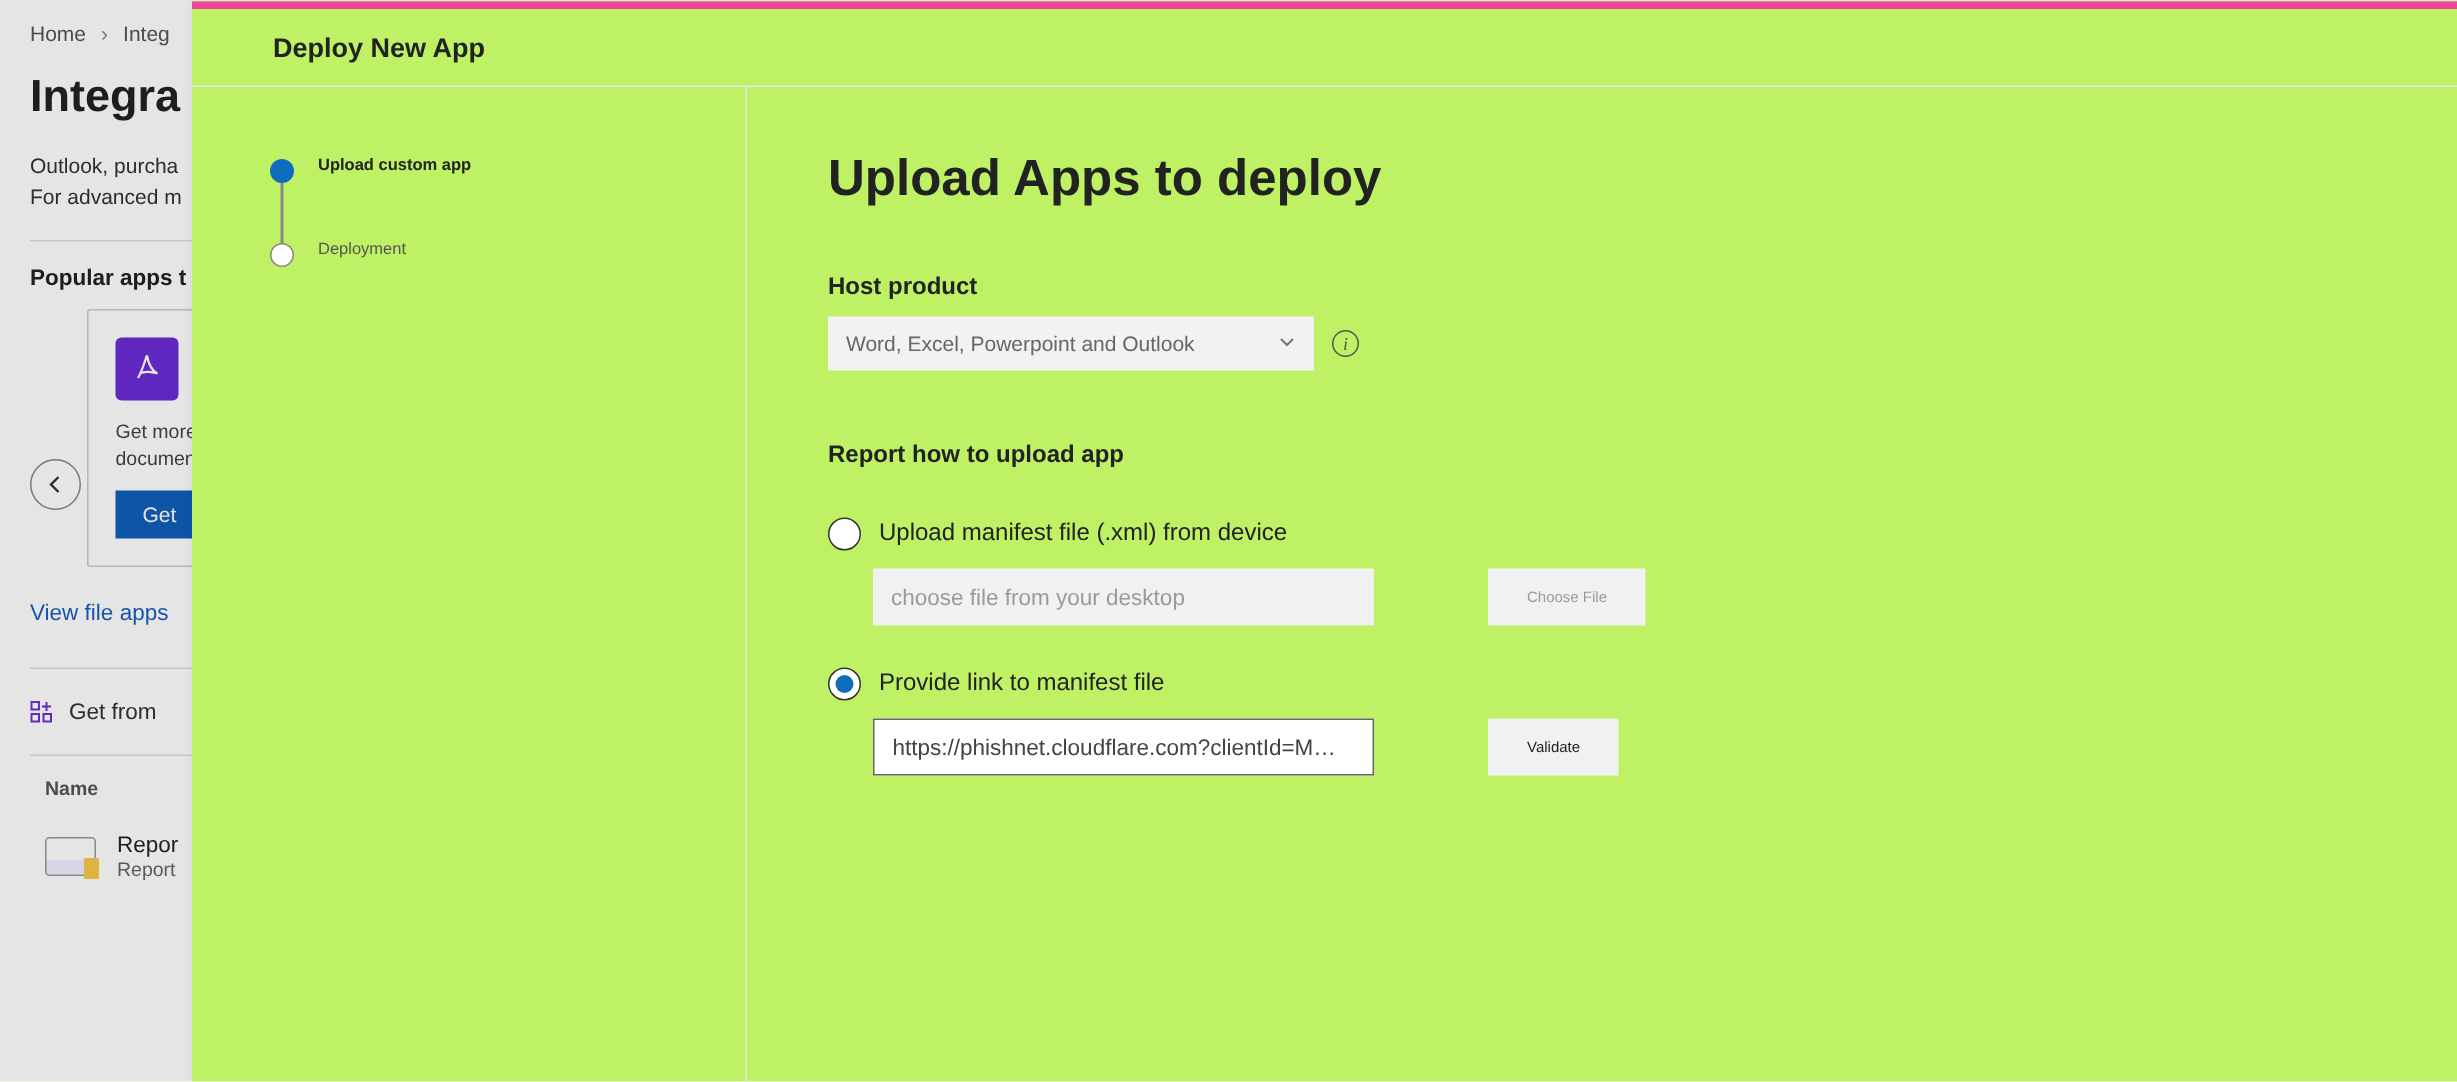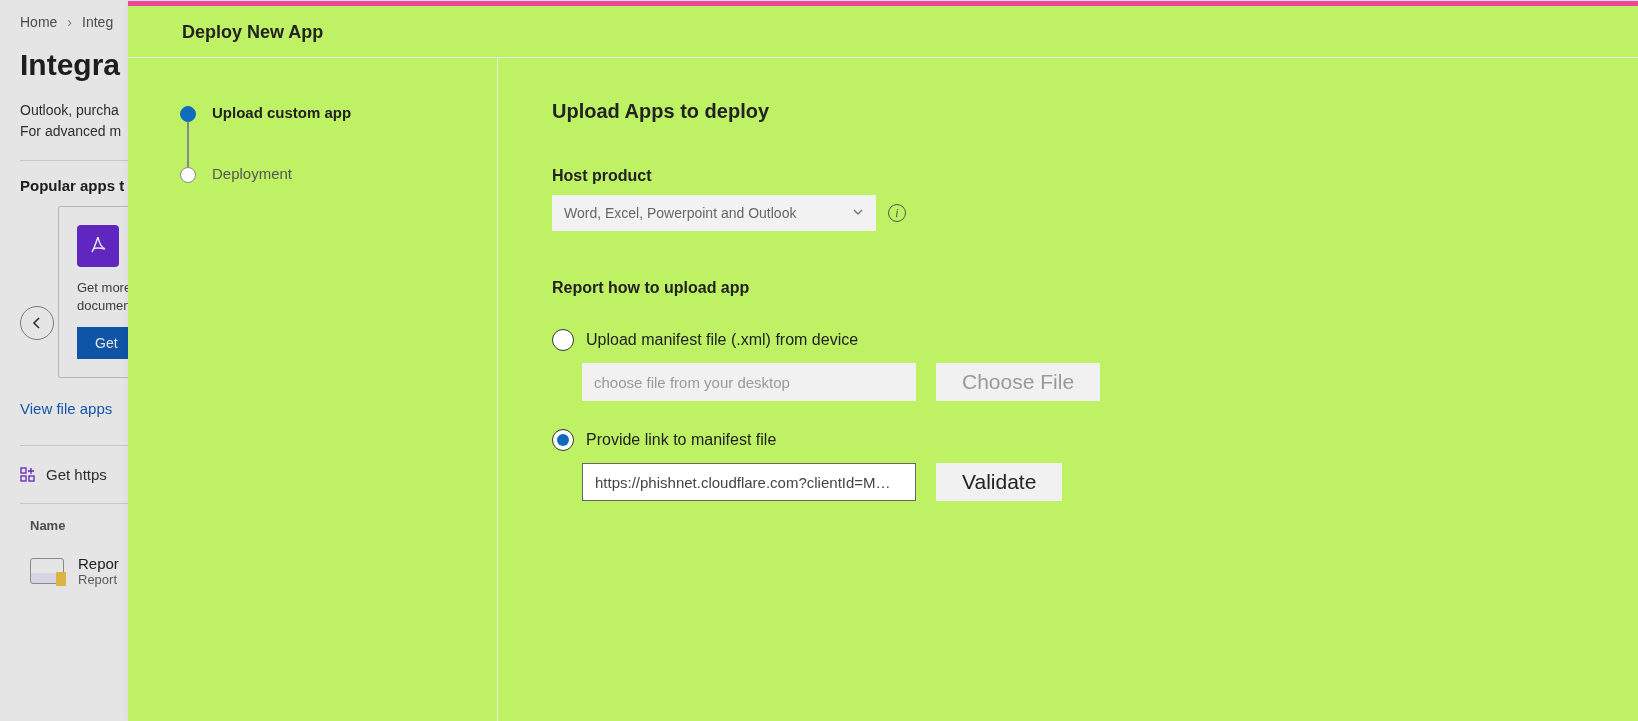--- a/index.html
+++ b/index.html
@@ -81,31 +81,31 @@
     width: 370px; border-right: 1px solid #e7e7e7;
     padding: 46px 24px 0 52px;
   }
   .step { display:flex; align-items:flex-start; gap:16px; position:relative; }
   .step + .step { margin-top: 0; }
   .step .circle {
     width:16px; height:16px; border-radius:50%; border:1.5px solid #8a8886;
     background:#fff; flex-shrink:0; margin-top:2px; position:relative; z-index:1;
   }
   .step.active .circle { background:#0f6cbd; border-color:#0f6cbd; }
-  .step .label { font-size:15px; color:#555; padding-bottom: 44px; }
+  .step .label { font-size:11px; color:#555; padding-bottom: 44px; }
   .step.active .label { font-weight:700; color:#222; }
   .step .line {
     position:absolute; left:7px; top:18px; bottom:-2px; width:2px; background:#8a8886;
   }
   .step:last-child .line { display:none; }
   .step:last-child .label { padding-bottom: 0; }
 
   
   .content { flex:1; padding: 42px 60px 0 54px; overflow:auto; }
-  .content h2 { font-size: 20px; font-weight:700; color:#222; margin-bottom: 44px; }
+  .content h2 { font-size: 34px; font-weight:700; color:#222; margin-bottom: 44px; }
   .field-label { font-size:16px; font-weight:700; color:#222; margin-bottom:10px; }
   .select-wrap { display:flex; align-items:center; gap:12px; margin-bottom: 48px; }
   .select {
     width: 324px; height:36px; background:#f2f2f2; border:none;
     display:flex; align-items:center; justify-content:space-between;
     padding:0 12px; color:#666; font-size:14px; cursor:pointer;
   }
   .info-icon {
     width:18px;height:18px;border:1.5px solid #555;border-radius:50%;
     display:flex;align-items:center;justify-content:center;
@@ -114,28 +114,28 @@
 
   .radio-row { display:flex; align-items:center; gap:12px; margin-bottom: 12px; }
   .radio {
     width:22px;height:22px;border:1.5px solid #333;border-radius:50%;
     display:flex;align-items:center;justify-content:center; cursor:pointer; background:#fff;
   }
   .radio.selected::after{
     content:""; width:12px;height:12px;border-radius:50%; background:#0f6cbd;
   }
   .radio-label { font-size:16px; color:#222; }
-  .sub-row { display:flex; align-items:center; gap:20px; margin: 6px 0 28px 30px; }
+  .sub-row { display:flex; align-items:center; gap:32px; margin: 6px 0 28px 30px; }
   .file-input-disabled {
     width: 334px; height:38px; background:#f1f1f1;
     padding:0 12px; color:#9a9a9a; font-size:15px; display:flex; align-items:center;
   }
   .btn-grey {
     background:#f1f1f1; border:none; padding:0 26px; height:38px;
-    font-size:21px; color:#999; cursor:not-allowed;
+    font-size:10px; color:#999; cursor:not-allowed;margin-left:44px;
   }
   .btn-grey.enabled { color:#222; cursor:pointer; }
   .url-input {
     width: 334px; height:38px; border:1px solid #666; padding:0 12px;
     font-size:15px; color:#444; outline:none;
   }
 </style>
 </head>
 <body>
 
@@ -169,21 +169,21 @@
 
   <div class="getapps-row">
     <span class="grid-plus-icon">
       <svg viewBox="0 0 16 16" stroke="#6b2bd6" stroke-width="1.3" fill="none">
         <rect x="1" y="1" width="5" height="5"></rect>
           <rect x="1" y="9" width="5" height="5"></rect>
         <rect x="9" y="9" width="5" height="5"></rect>
         <path d="M11 1 v6 M8 4 h6"></path>
       </svg>
     </span>
-    <span>Get https</span>
+    <span>Get from</span>
   </div>
 
   <div class="table-header">Name</div>
   <div class="table-row">
     <div class="report-icon"></div>
     <div class="col">
       <span class="name">Repor</span>
       <span class="sub">Report</span>
     </div>
   </div>

